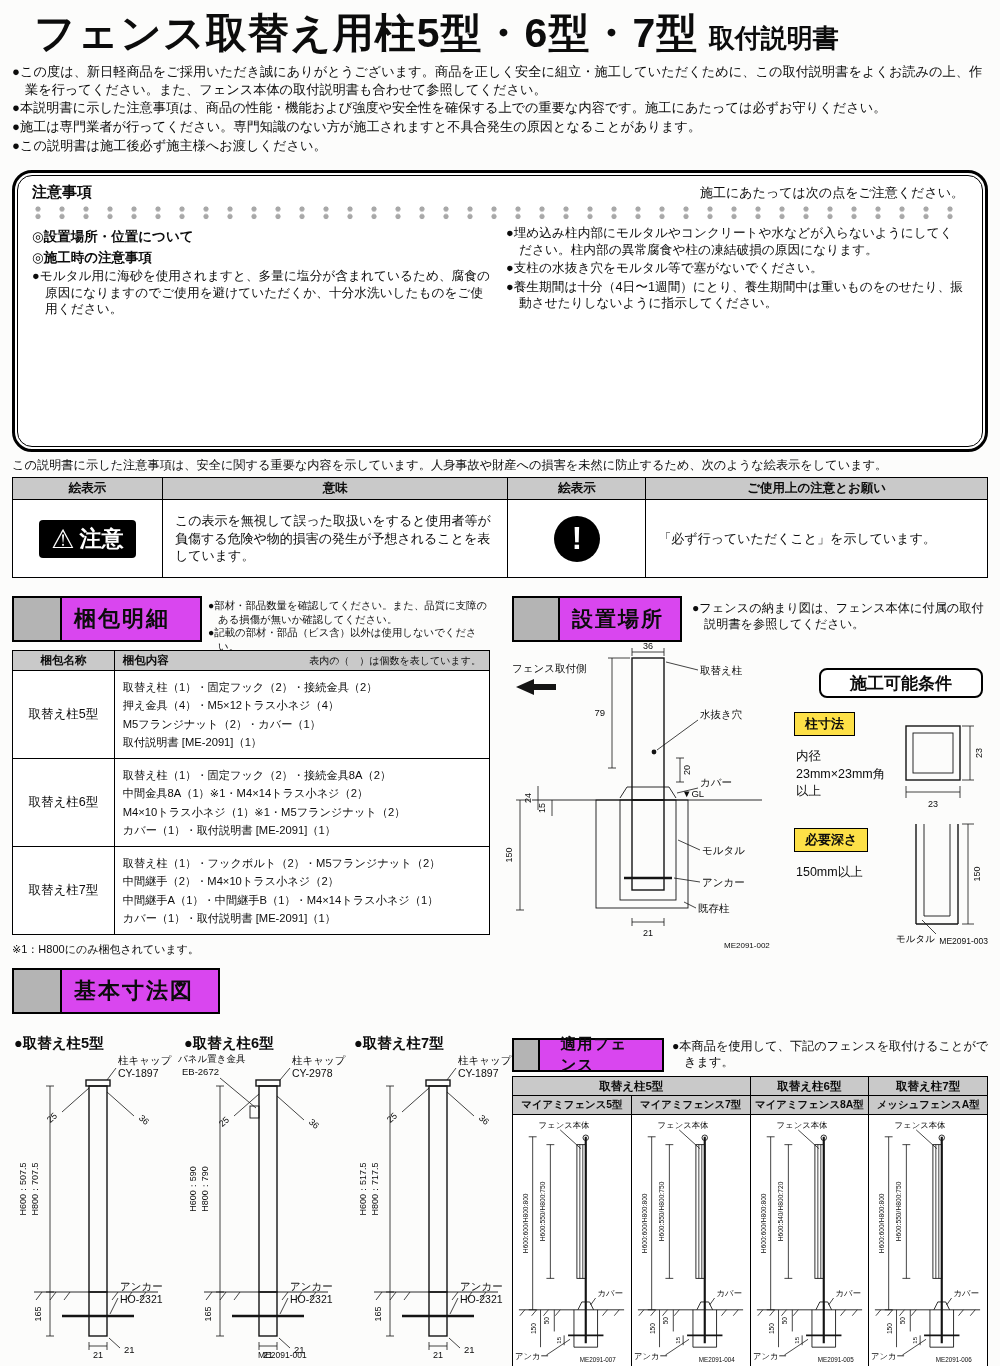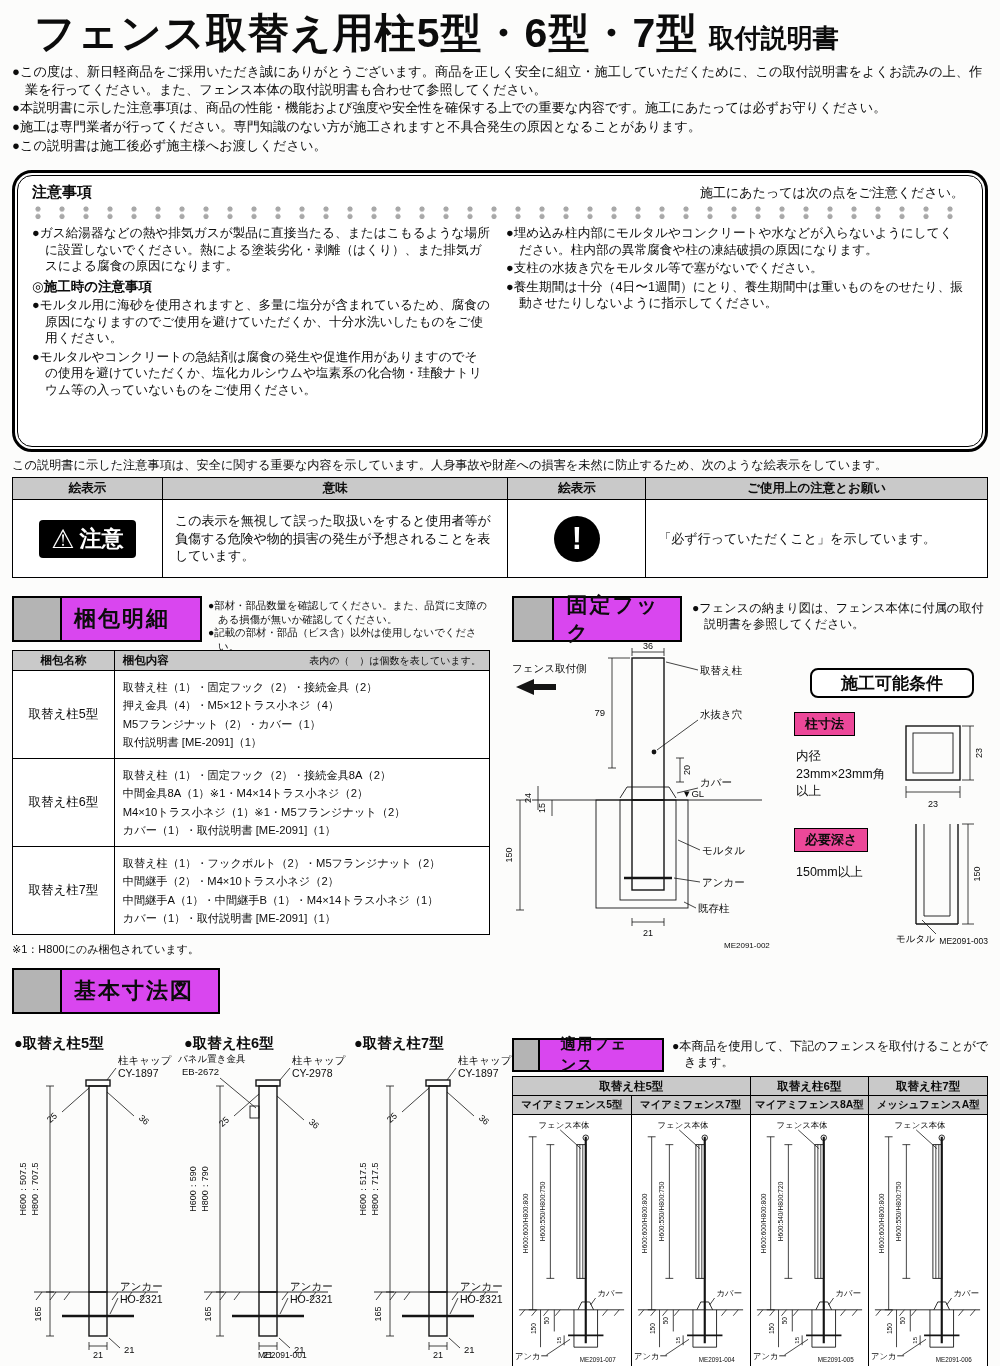--- a/index.html
+++ b/index.html
@@ -41,23 +41,23 @@
 .sec-title{font-weight:bold;display:flex;align-items:center;padding:0 12px;letter-spacing:2px}
 .small-notes p{font-size:10.4px;line-height:1.32}
 .note12 p{font-size:12.2px;line-height:1.35}
 .pack-table th,.pack-table td{border:1.3px solid #000}
 .pack-table th{background:#c9c9c9;font-size:11.5px;height:20px;font-weight:bold}
 .pack-head-flex{display:flex;justify-content:space-between;align-items:center;padding:0 8px}
 .pack-head-flex .n{font-size:10px;font-weight:normal}
 .pname{font-size:12.5px;text-align:center;vertical-align:middle;width:102px}
 .plines{font-size:11.2px;line-height:1.62;padding:5px 8px;height:88px;vertical-align:middle}
 .footnote{font-size:11px;}
-.cond-title{width:164px;height:30px;margin-left:16px;border:2.5px solid #000;border-radius:8px;
+.cond-title{width:164px;height:30px;margin-left:25px;border:2.5px solid #000;border-radius:8px;
   display:flex;align-items:center;justify-content:center;font-size:17px;font-weight:bold;background:#fff}
-.mini-label{display:inline-block;border:1.5px solid #000;padding:2px 10px;font-size:13px;font-weight:bold;background:#ec4899}
+.mini-label{display:inline-block;border:1.5px solid #000;padding:2px 10px;font-size:13px;font-weight:bold;background:#fde047}
 .cond-text{font-size:12.5px;line-height:1.4}
 .code{font-size:8.5px}
 .post-heading{font-size:14.5px;font-weight:bold}
 .app-table th,.app-table td{border:1.3px solid #000}
 .app-table tr.g th{background:#c9c9c9;font-size:11.5px;height:19px;font-weight:bold}
 .app-table tr.f th{background:#c9c9c9;font-size:10.4px;height:19px;font-weight:bold}
 .app-table td.d{padding:0;vertical-align:top;height:252px}
 svg text{fill:#0c0c0c}
 .ts10{font-size:10.5px}
 .ts95{font-size:9.5px}
@@ -92,24 +92,23 @@
 
   <div class="abs caution-outer" style="top:170px;left:12px;width:976px;height:282px">
     <div class="caution-inner">
       <div class="c-head">
         <span class="c-title">注意事項</span>
         <span class="c-lead">施工にあたっては次の点をご注意ください。</span>
       </div>
       <div class="dots"></div>
       <div class="c-cols">
         <div class="c-col">
-          <p class="hang">●ガス給湯器などの熱や排気ガスが製品に直接当たる、またはこもるような場所に設置しないでください。熱による塗装劣化・剥離（はくり）、また排気ガスによる腐食の原因になります。</p>
+          <p class="c-h">◎設置場所・位置について</p>
           <p class="c-h">◎施工時の注意事項</p>
           <p class="hang">●モルタル用に海砂を使用されますと、多量に塩分が含まれているため、腐食の原因になりますのでご使用を避けていただくか、十分水洗いしたものをご使用ください。</p>
-          <p class="hang">●モルタルやコンクリートの急結剤は腐食の発生や促進作用がありますのでその使用を避けていただくか、塩化カルシウムや塩素系の化合物・珪酸ナトリウム等の入っていないものをご使用ください。</p>
         </div>
         <div class="c-col">
           <p class="hang">●埋め込み柱内部にモルタルやコンクリートや水などが入らないようにしてください。柱内部の異常腐食や柱の凍結破損の原因になります。</p>
           <p class="hang">●支柱の水抜き穴をモルタル等で塞がないでください。</p>
           <p class="hang">●養生期間は十分（4日〜1週間）にとり、養生期間中は重いものをのせたり、振動させたりしないように指示してください。</p>
         </div>
       </div>
     </div>
   </div>
 
@@ -201,21 +200,21 @@
           <div>中間継手A（1）・中間継手B（1）・M4×14トラス小ネジ（1）</div>
           <div>カバー（1）・取付説明書 [ME-2091]（1）</div>
         </td>
       </tr>
     </tbody>
   </table>
   <div class="abs footnote" style="top:942px;left:12px;width:478px">※1：H800にのみ梱包されています。</div>
 
   <div class="abs sec-box" style="top:596px;left:512px;width:170px;height:46px">
     <div class="sec-gray" style="width:46px"></div>
-    <div class="sec-title" style="font-size:21px">固定フック</div>
+    <div class="sec-title" style="font-size:21px">設置場所</div>
   </div>
   <div class="abs note12" style="top:600px;left:692px;width:298px">
     <p class="hang" style="padding-left:12px;text-indent:-12px">●フェンスの納まり図は、フェンス本体に付属の取付説明書を参照してください。</p>
   </div>
 
   <svg class="abs" style="top:640px;left:504px" width="288" height="316" viewBox="0 0 288 316">
     <defs>
       <pattern id="hatch" patternUnits="userSpaceOnUse" width="7" height="7">
         <path d="M0 7 L7 0" stroke="#888" stroke-width="0.8"></path>
       </pattern>

